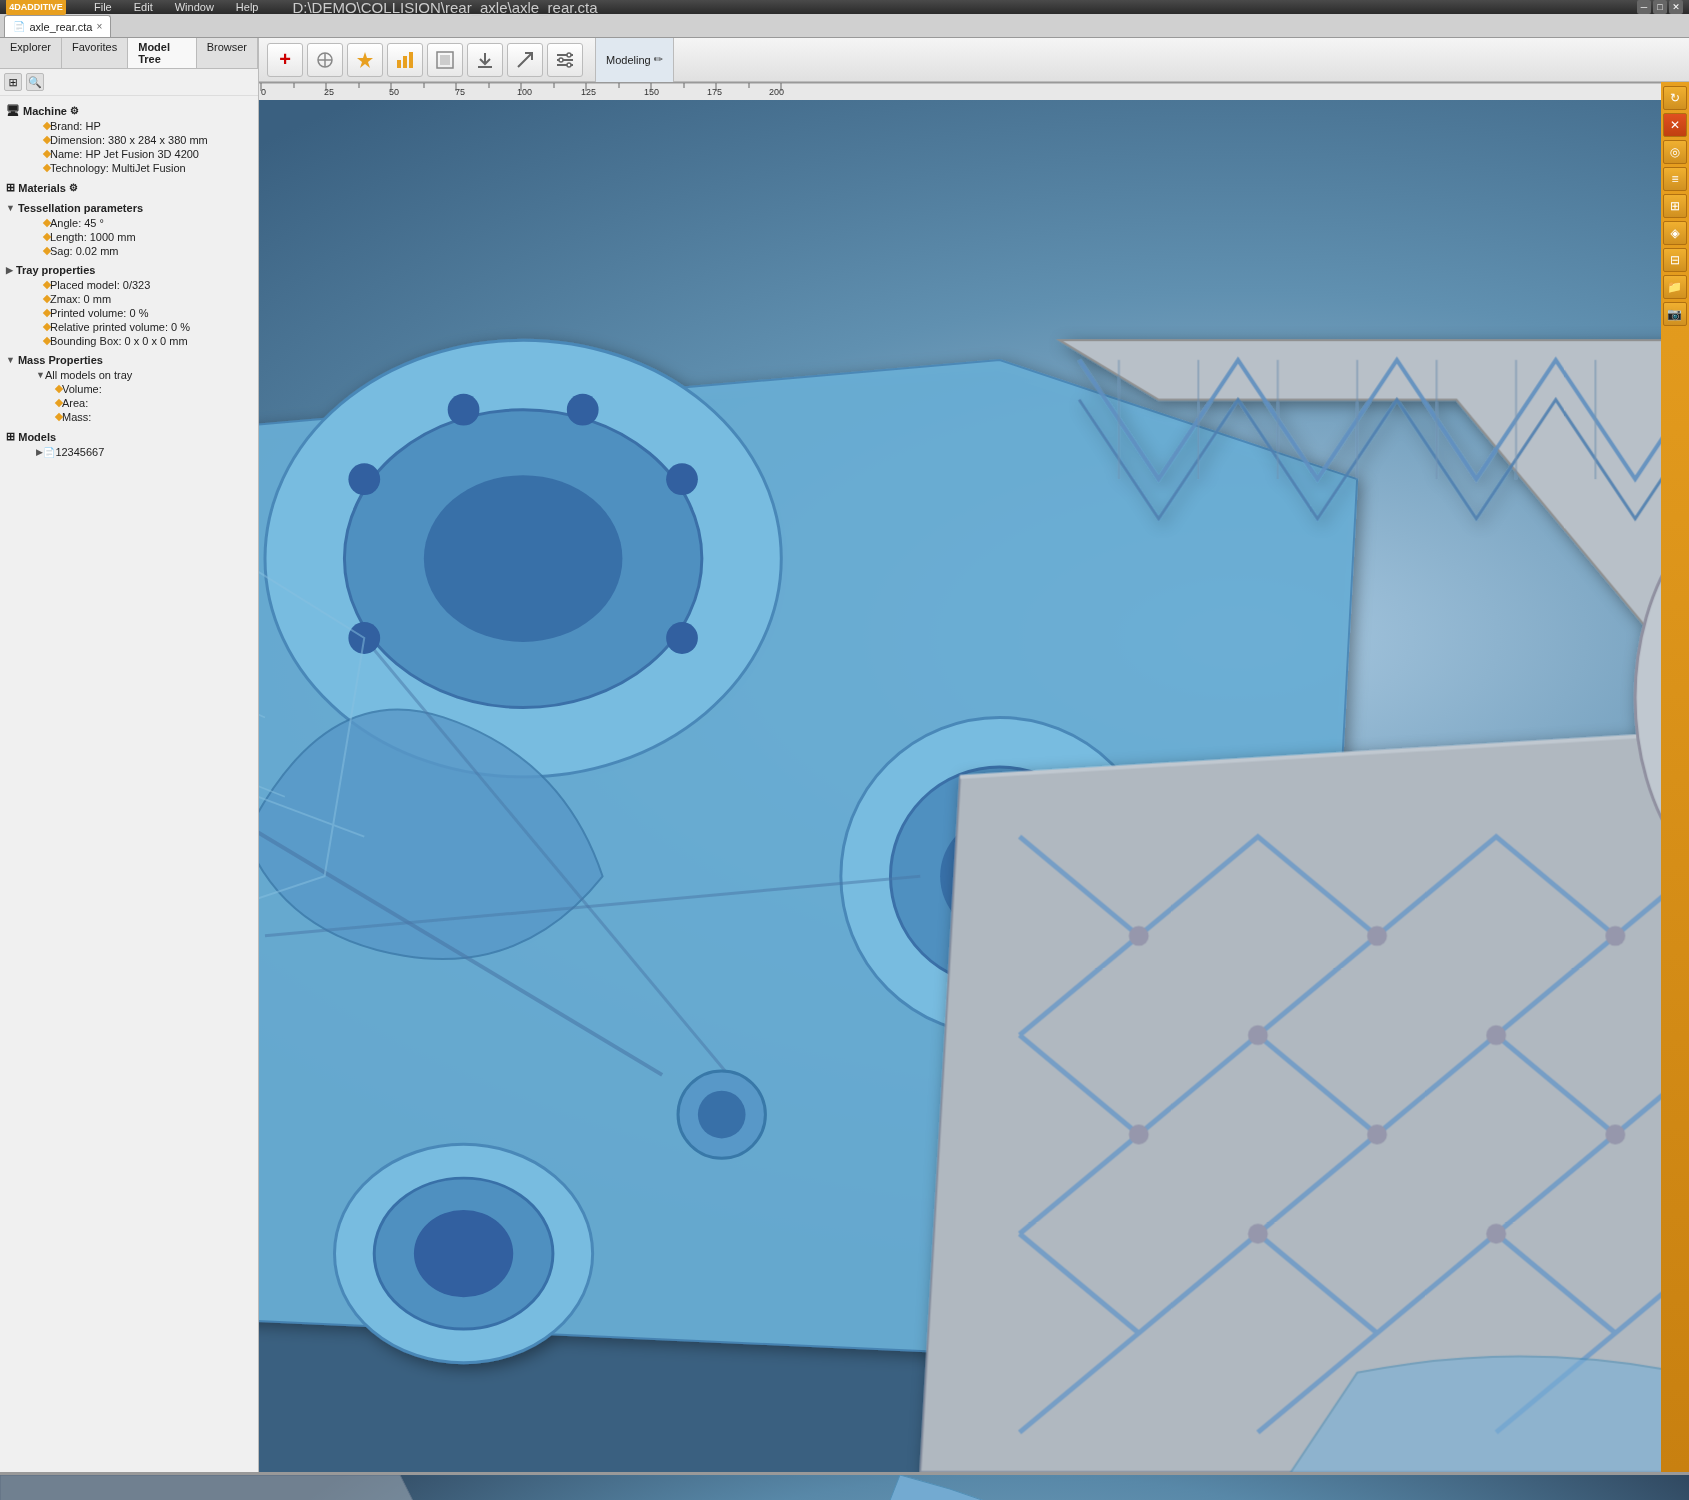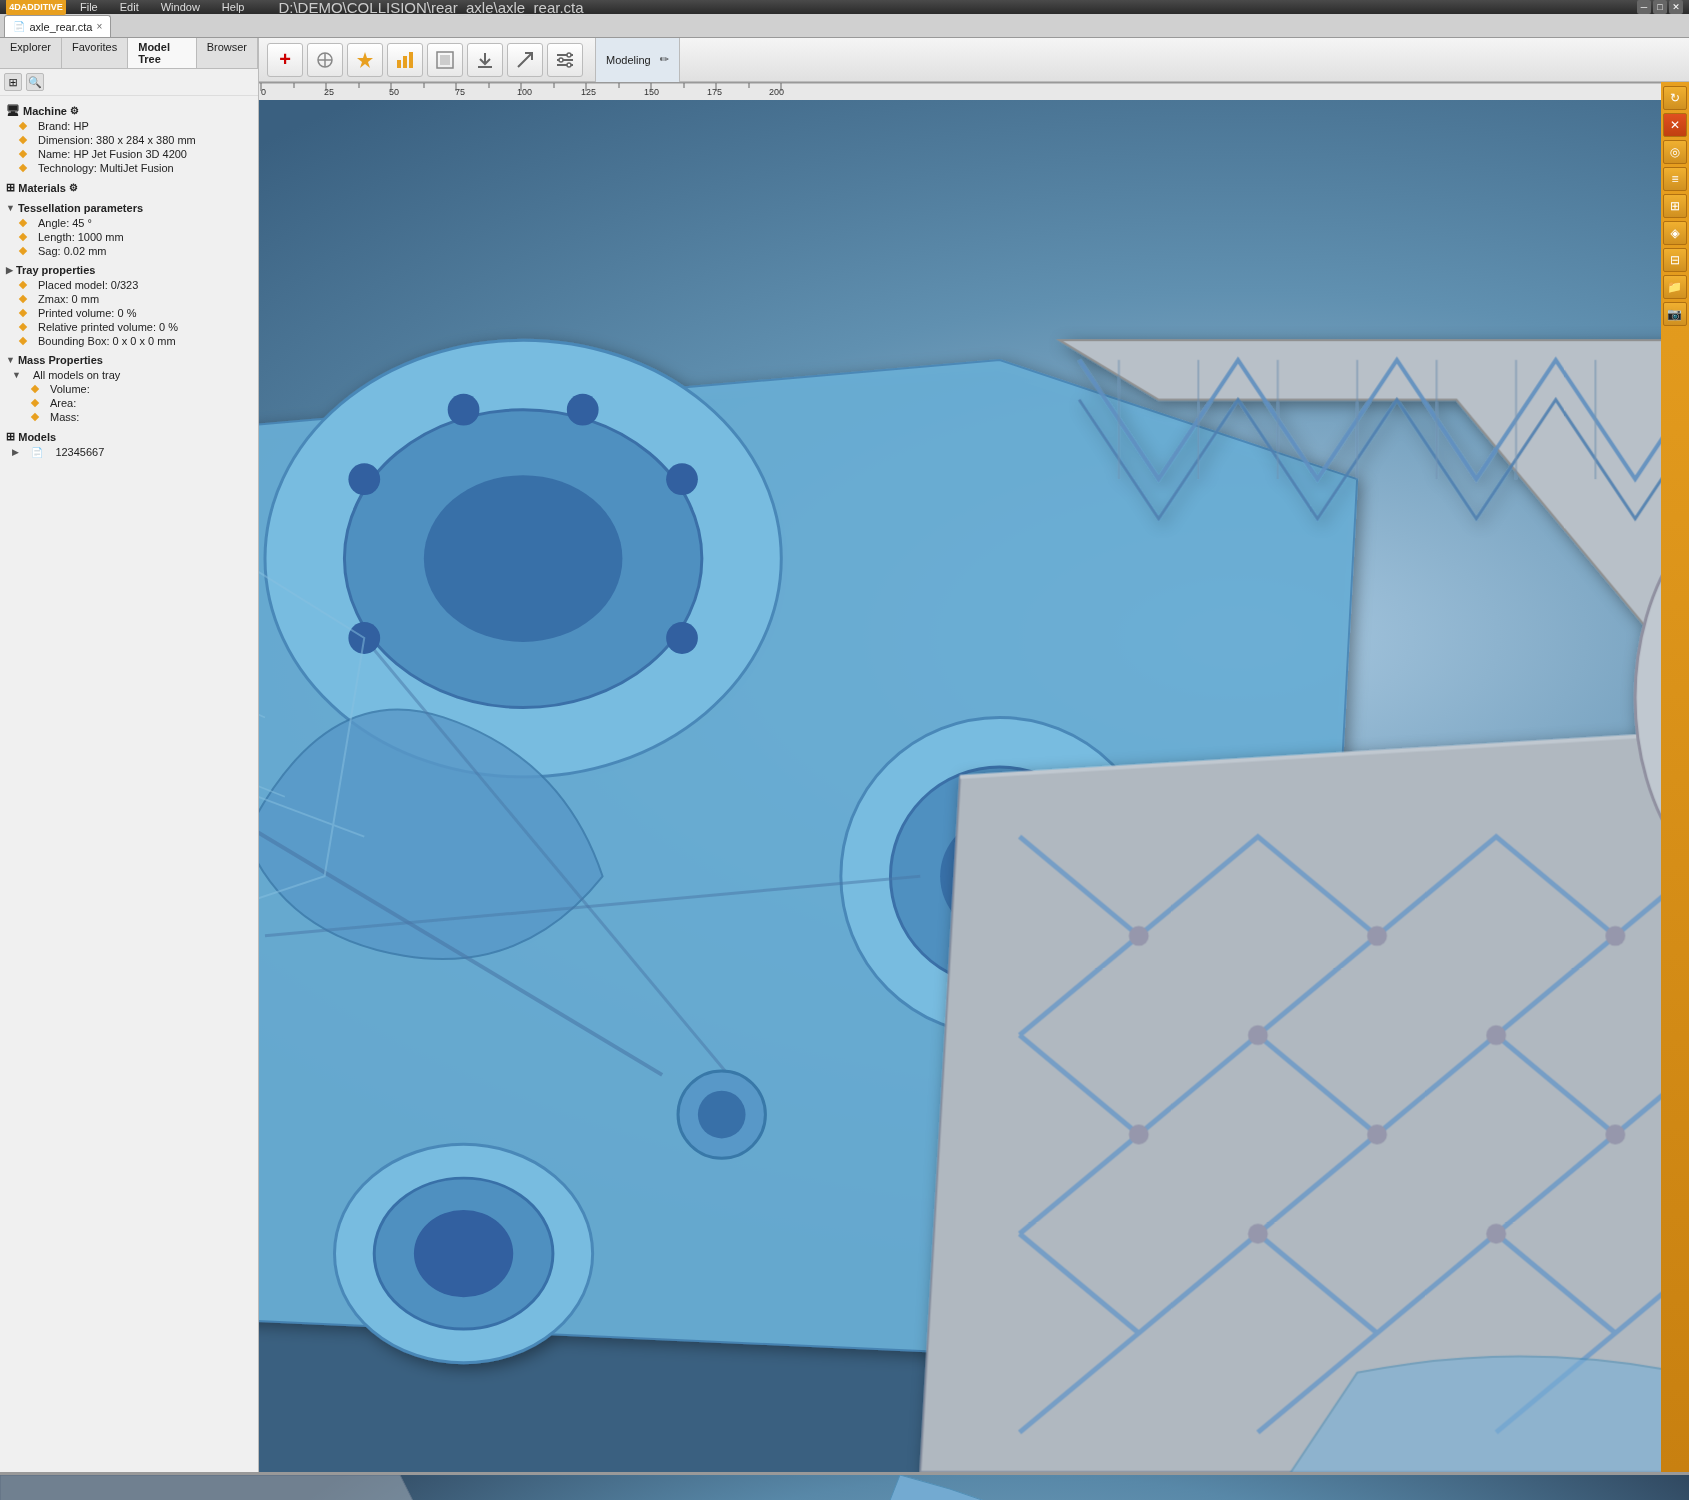--- a/index.html
+++ b/index.html
@@ -97,21 +97,22 @@
       padding: 2px 2px;
       cursor: pointer;
       font-weight: bold;
       font-size: 11px;
     }
     .tree-item {
       display: flex;
       align-items: center;
       padding: 1px 4px 1px 16px;
       font-size: 11px;
-      gap: 12px;
+      gap: 0;
+      margin-left: 24px;
     }
     .tree-item.indent2 { padding-left: 28px; }
     .diamond { display: inline-block; width: 6px; height: 6px; background: #e8a020; transform: rotate(45deg); flex-shrink: 0; }
     .gear-icon { font-size: 10px; }
     .collapse-arrow { font-size: 9px; color: #555; }
     .section-icon { font-size: 11px; }
     .zoom-controls {
       display: flex;
       gap: 4px;
       padding: 4px;
@@ -215,32 +216,32 @@
       border-top: 2px solid #aaa;
     }
     .modeling-tab {
       background: #e0e8f0;
       border: 1px solid #bbb;
       border-radius: 2px 2px 0 0;
       padding: 18px 10px;
       font-size: 11px;
       display: flex;
       align-items: center;
-      gap: 9px;
+      gap: 3px;
       pointer-events: all;
       cursor: pointer;
     }
   </style>
 </head>
 <body>
 
 <div id="title-bar">
   <div class="title-left">
     <div class="logo">4DADDITIVE</div>
-    <span class="menu-item" style="color:#ddd;font-size:11px;">File</span>
+    <span class="menu-item" style="color:#ddd;font-size:11px;margin-left:14px;">File</span>
     <span class="menu-item" style="color:#ddd;font-size:11px;">Edit</span>
     <span class="menu-item" style="color:#ddd;font-size:11px;">Window</span>
     <span class="menu-item" style="color:#ddd;font-size:11px;">Help</span>
     <span style="margin-left:20px;color:#ccc;font-size:15px;">D:\DEMO\COLLISION\rear_axle\axle_rear.cta</span>
   </div>
   <div class="win-controls">
     <div class="win-btn">─</div>
     <div class="win-btn">□</div>
     <div class="win-btn close">✕</div>
   </div>

